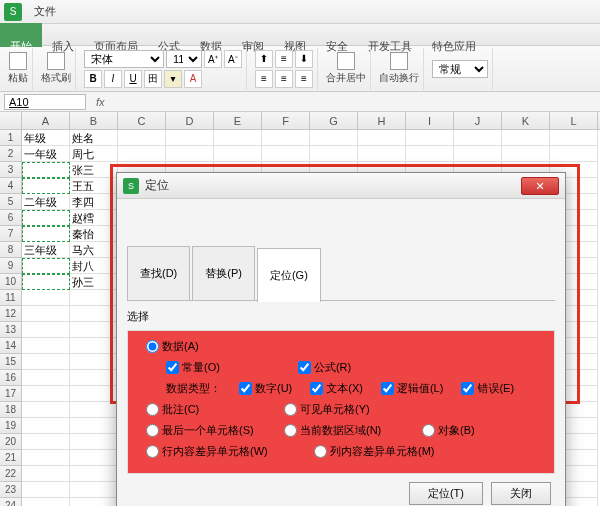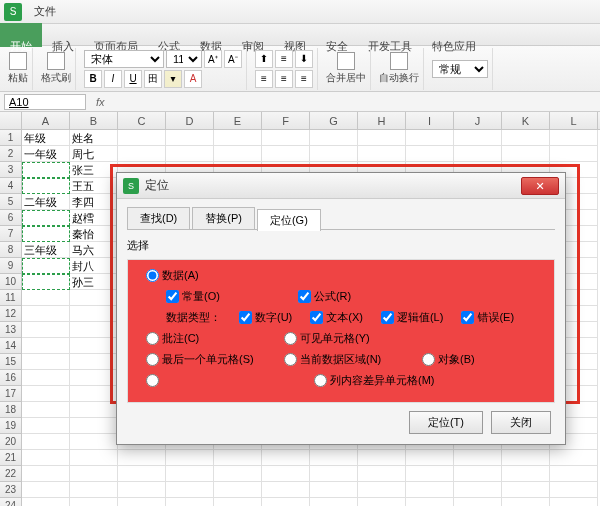--- a/index.html
+++ b/index.html
@@ -45,21 +45,21 @@
 .arrow { position: absolute; left: 200px; top: 404px; width: 100px; height: 40px; pointer-events: none; }
 
 
 .dialog { position: absolute; left: 116px; top: 172px; width: 450px; background: #f4f4f4; border: 1px solid #888; box-shadow: 0 4px 16px rgba(0,0,0,0.35); }
 .dlg-title { height: 26px; background: linear-gradient(#fafafa,#e4e4e4); border-bottom: 1px solid #ccc; display: flex; align-items: center; padding: 0 6px; }
 .dlg-title .ico { width: 16px; height: 16px; background: #2b9e4a; border-radius: 2px; margin-right: 6px; display:flex;align-items:center;justify-content:center;color:#fff;font-size:9px;}
 .dlg-title .txt { flex: 1; font-size: 12px; color: #333; }
 .dlg-close { width: 38px; height: 18px; background: linear-gradient(#e96a5f,#c33); border: 1px solid #a22; border-radius: 2px; color: #fff; text-align: center; font-size: 11px; line-height: 16px; cursor: pointer; }
 .dlg-body { padding: 8px 10px; }
 .dlg-tabs { display: flex; border-bottom: 1px solid #bbb; margin-bottom: 8px; }
-.dlg-tab { padding: 3px 12px; font-size: 11px; border: 1px solid #bbb; border-bottom: none; margin-right: 2px; background: #eee; cursor: pointer; }
+.dlg-tab { padding: 19px 12px; font-size: 11px; border: 1px solid #bbb; border-bottom: none; margin-right: 2px; background: #eee; cursor: pointer; margin-top: 39px; }
 .dlg-tab.active { background: #fff; position: relative; top: 2px; }
 .sect-label { font-size: 11px; margin-bottom: 6px; display: block; }
 .opt-group { border: 1px solid #ddd; padding: 8px; background: #ef4444; }
 .opt-row { display: flex; align-items: center; gap: 18px; margin-bottom: 6px; padding-left: 10px; }
 .opt-row.indent { padding-left: 30px; }
 .opt { display: flex; align-items: center; gap: 3px; font-size: 11px; cursor: pointer; white-space: nowrap; }
 .opt input { margin: 0; }
 .dlg-foot { display: flex; justify-content: flex-end; gap: 8px; padding: 8px 4px 2px; }
 .dlg-btn { padding: 3px 18px; font-size: 11px; background: linear-gradient(#fafafa,#e4e4e4); border: 1px solid #999; cursor: pointer; }
 </style>
@@ -608,20 +608,21 @@
             <span>当前数据区域(N)</span>
           </label>
         <label class="opt">
             <input type="radio" style="">
             <span>对象(B)</span>
           </label>
       </div>
       <div class="opt-row">
         <label class="opt" style="width:150px">
             <input type="radio" style="">
+            <span>行内容差异单元格(W)</span>
           </label>
         <label class="opt">
             <input type="radio" style="">
             <span>列内容差异单元格(M)</span>
           </label>
       </div>
     </div>
     <div class="dlg-foot">
       <button class="dlg-btn">定位(T)</button>
       <button class="dlg-btn">关闭</button>

